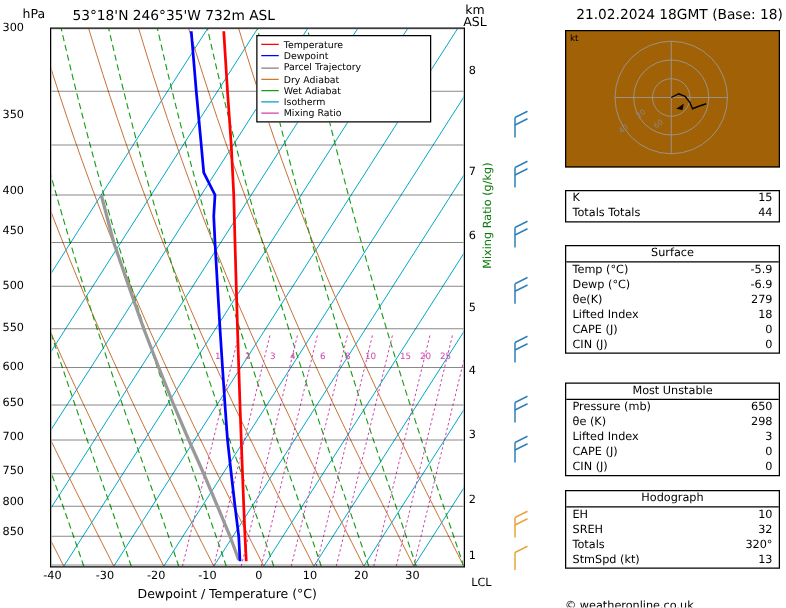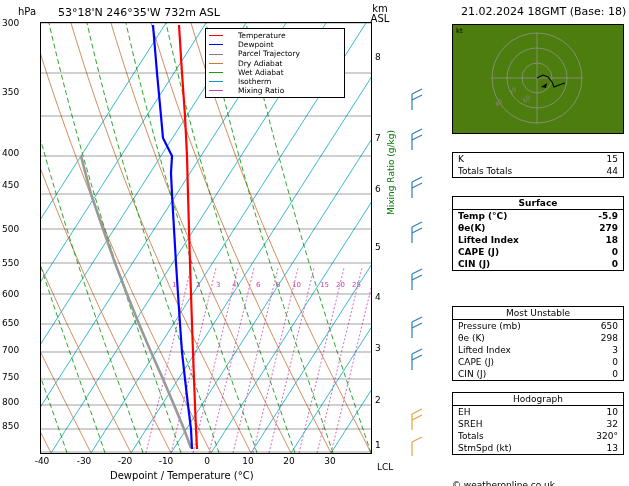--- a/index.html
+++ b/index.html
@@ -43,43 +43,43 @@
     transform:rotate(-90deg);transform-origin:left top;
     font-size:9px;color:#0a7a0a;white-space:nowrap;
   }
 
   
   #legend{
     position:absolute;left:205px;top:28px;width:132px;
     border:1px solid #000;background:#fff;padding:2px 3px;
     font-size:7.5px;line-height:9.2px;
   }
-  #legend .row{display:flex;align-items:center;gap:15px;}
+  #legend .row{display:flex;align-items:center;gap:4px;}
   #legend .swatch{width:14px;height:0;border-top:1.4px solid #000;flex:none;}
 
   
   #lcl{left:377px;top:443px;font-size:9px;margin-top:19px;}
 
   
   #hodo{
     left:452px;top:24px;width:170px;height:108px;
-    border:1px solid #000;background:#4d7c0f;
+    border:1px solid #000;background:#a16207;
   }
   #hodo .kt{position:absolute;left:3px;top:2px;font-size:7px;}
 
   
   .panel{
     position:absolute;left:452px;width:170px;
     border:1px solid #000;background:#fff;
     font-size:9px;
   }
   .panel .r{display:flex;justify-content:space-between;padding:0 5px;line-height:12px;}
   .panel .hdr{text-align:center;line-height:12px;border-bottom:1px solid #000;}
   #p-top{top:152px;}
-  #p-surface{top:196px;font-weight:bold;}
+  #p-surface{top:196px;}
   #p-unstable{top:306px;}
   #p-hodo{top:392px;}
 
   #footer{left:452px;top:468px;font-size:9px;margin-top:12px;}
 </style>
 </head>
 <body>
 
 <div class="abs" id="hpa-label">hPa</div>
 <div class="abs" id="station-title">53°18'N 246°35'W 732m ASL</div>
@@ -326,20 +326,24 @@
     </div>
 </div>
 
 <div class="panel" id="p-surface">
   <div class="hdr">Surface</div>
   <div class="r">
       <span>Temp (°C)</span>
       <span>-5.9</span>
     </div>
   <div class="r">
+      <span>Dewp (°C)</span>
+      <span>-6.9</span>
+    </div>
+  <div class="r">
       <span>θe(K)</span>
       <span>279</span>
     </div>
   <div class="r">
       <span>Lifted Index</span>
       <span>18</span>
     </div>
   <div class="r">
       <span>CAPE (J)</span>
       <span>0</span>

